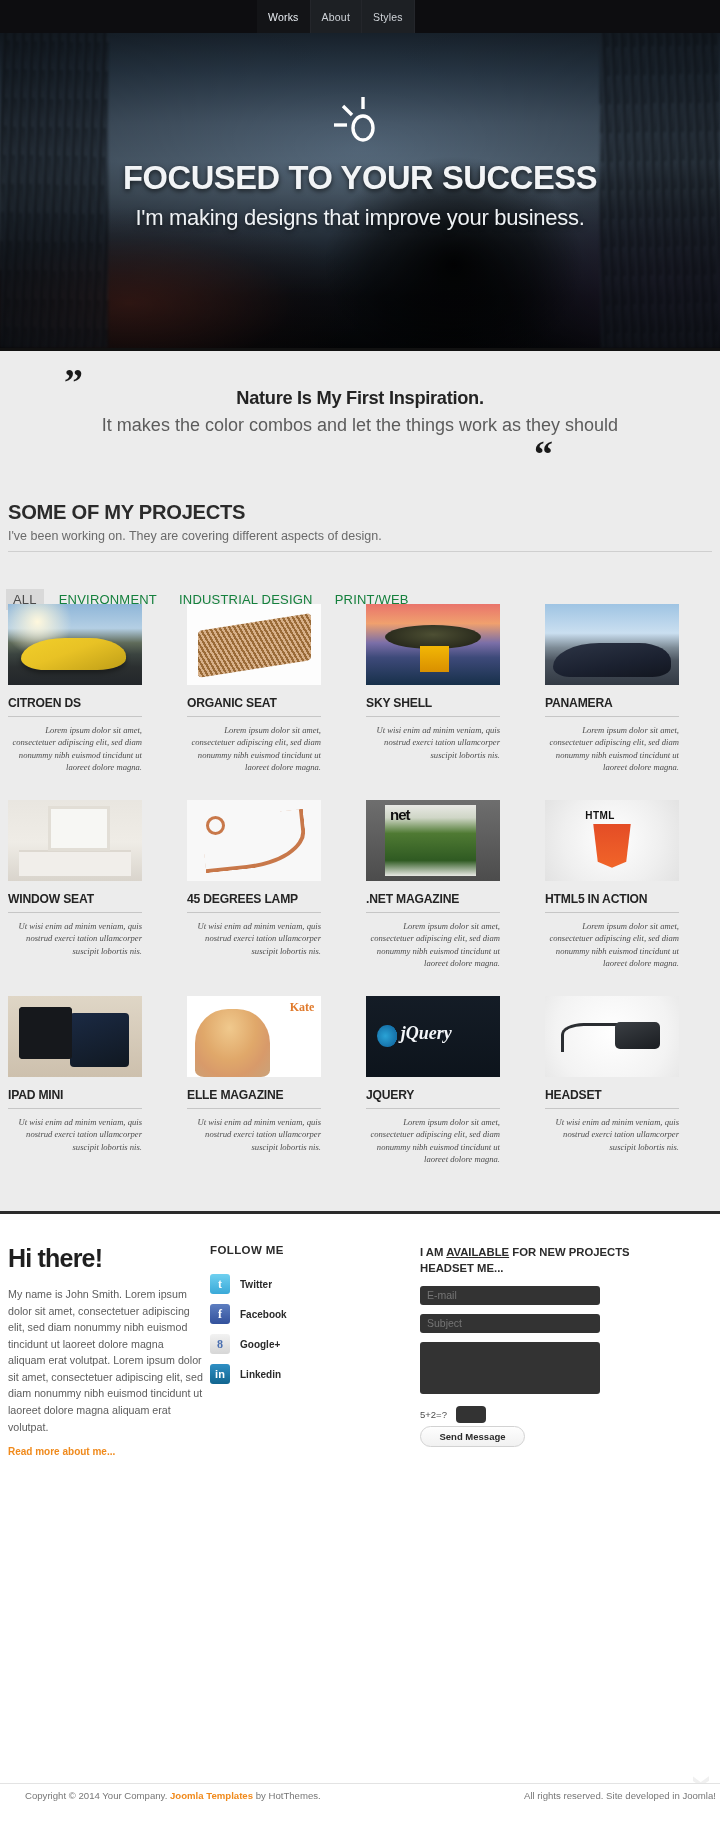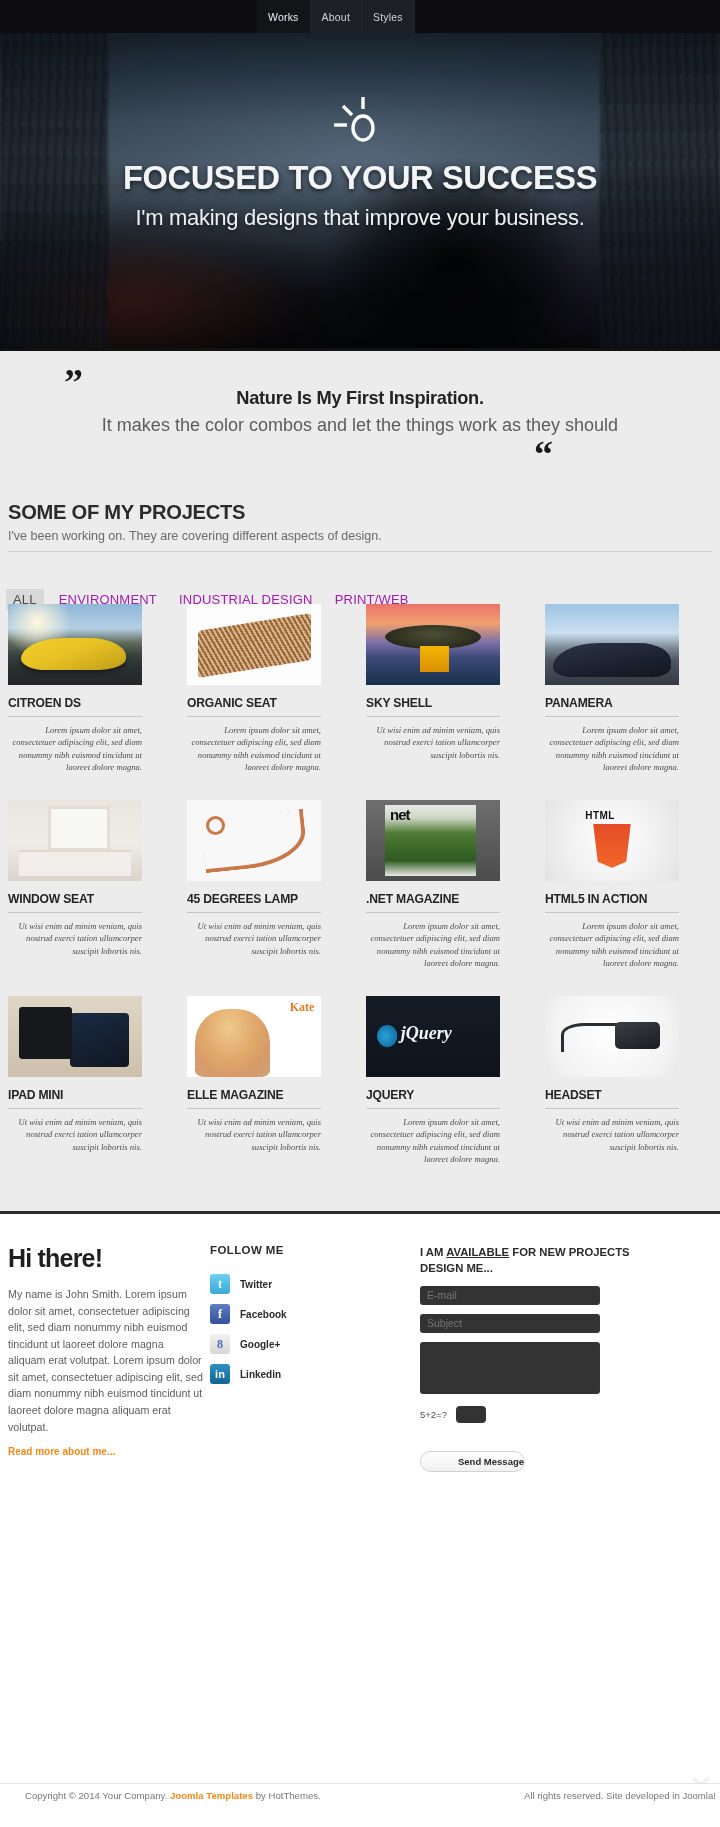--- a/index.html
+++ b/index.html
@@ -96,21 +96,21 @@
     background: #ececec; z-index: 12;
   }
   .sec-head { position: absolute; left: 8px; top: 12px; width: 704px; }
   .sec-title { font-size: 21px; font-weight: 700; color: #2b2b2b; letter-spacing: -.3px;
     transform: scaleX(.96); transform-origin: left; }
   .sec-sub { margin-top: 5px; font-size: 12.5px; color: #6a6a6a; }
   .sec-rule { margin-top: 8px; border-top: 1px solid #cfcfcf; width: 704px; }
 
   .filters { position: absolute; left: 6px; top: 74px; display: flex; gap: 8px; margin-top: 27px; }
   .filter {
-    font-size: 13px; color: #a21caf; padding: 3px 7px; letter-spacing: .2px;
+    font-size: 13px; color: #15803d; padding: 3px 7px; letter-spacing: .2px;
   }
   .filter.active { background: #d9d9d9; color: #4a4a4a; }
 
   .grid {
     position: absolute; left: 8px; top: 116px; width: 704px;
     display: grid; grid-template-columns: repeat(4, 1fr); gap: 26px 12px;
   }
   .card { width: 134px; }
   .thumb { width: 134px; height: 81px; overflow: hidden; position: relative; background:#ddd; }
   .card-title {
@@ -221,25 +221,24 @@
     display: block; width: 180px; height: 19px; margin-top: 9px;
     background: #333333; border: none; border-radius: 3px;
     color: #b9b9b9; font-size: 10.5px; font-family: "Liberation Sans", sans-serif;
     padding: 0 7px;
   }
   .fld.msg { height: 52px; padding-top: 4px; resize: none; }
   .cap-row { display: flex; align-items: center; gap: 9px; margin-top: 12px; }
   .cap-q { font-size: 9.5px; color: #4d4d4d; }
   .cap-in { width: 30px; height: 17px; background:#333; border:none; border-radius:4px; }
   .send {
-    margin-top: 28px; width: 105px; height: 21px; border: 1px solid #d2d2d2;
+    margin-top: 3px; width: 105px; height: 21px; border: 1px solid #d2d2d2;
     border-radius: 11px; background: linear-gradient(180deg,#fefefe,#f1f1f1);
     font-size: 9.5px; font-weight: 700; color: #2a2a2a;
     font-family: "Liberation Sans", sans-serif;
-    text-align: right;
   }
   .wm { position: absolute; right: 4px; bottom: 8px; font-size: 30px; color: #f0f0f0;
     font-weight: 700; transform: rotate(-90deg); transform-origin: right bottom;
     letter-spacing: 1px; white-space: nowrap; }
 
   
   .copy {
     position: absolute; top: 1783px; left: 0; width: 720px; height: 44px;
     background: #fff; border-top: 1px solid #e3e3e3; z-index: 14;
   }
@@ -400,21 +399,21 @@
       <div class="soc">
         <span class="soc-ic soc-li">in</span>
         <span class="soc-lb">Linkedin</span>
       </div>
     </div>
   </div>
 
   <div class="f-col3">
     <div class="avail">
       <span>I AM </span><u>AVAILABLE</u><span> FOR NEW PROJECTS</span><br>
-      <span>DESIGN ME...</span>
+      <span>HEADSET ME...</span>
     </div>
     <input class="fld" type="text" placeholder="E-mail" style="">
     <input class="fld" type="text" placeholder="Subject" style="">
     <textarea class="fld msg" placeholder="" style=""></textarea>
     <div class="cap-row">
       <span class="cap-q">5+2=?</span>
       <input class="cap-in" type="text" style="">
     </div>
     <button class="send">Send Message</button>
   </div>

